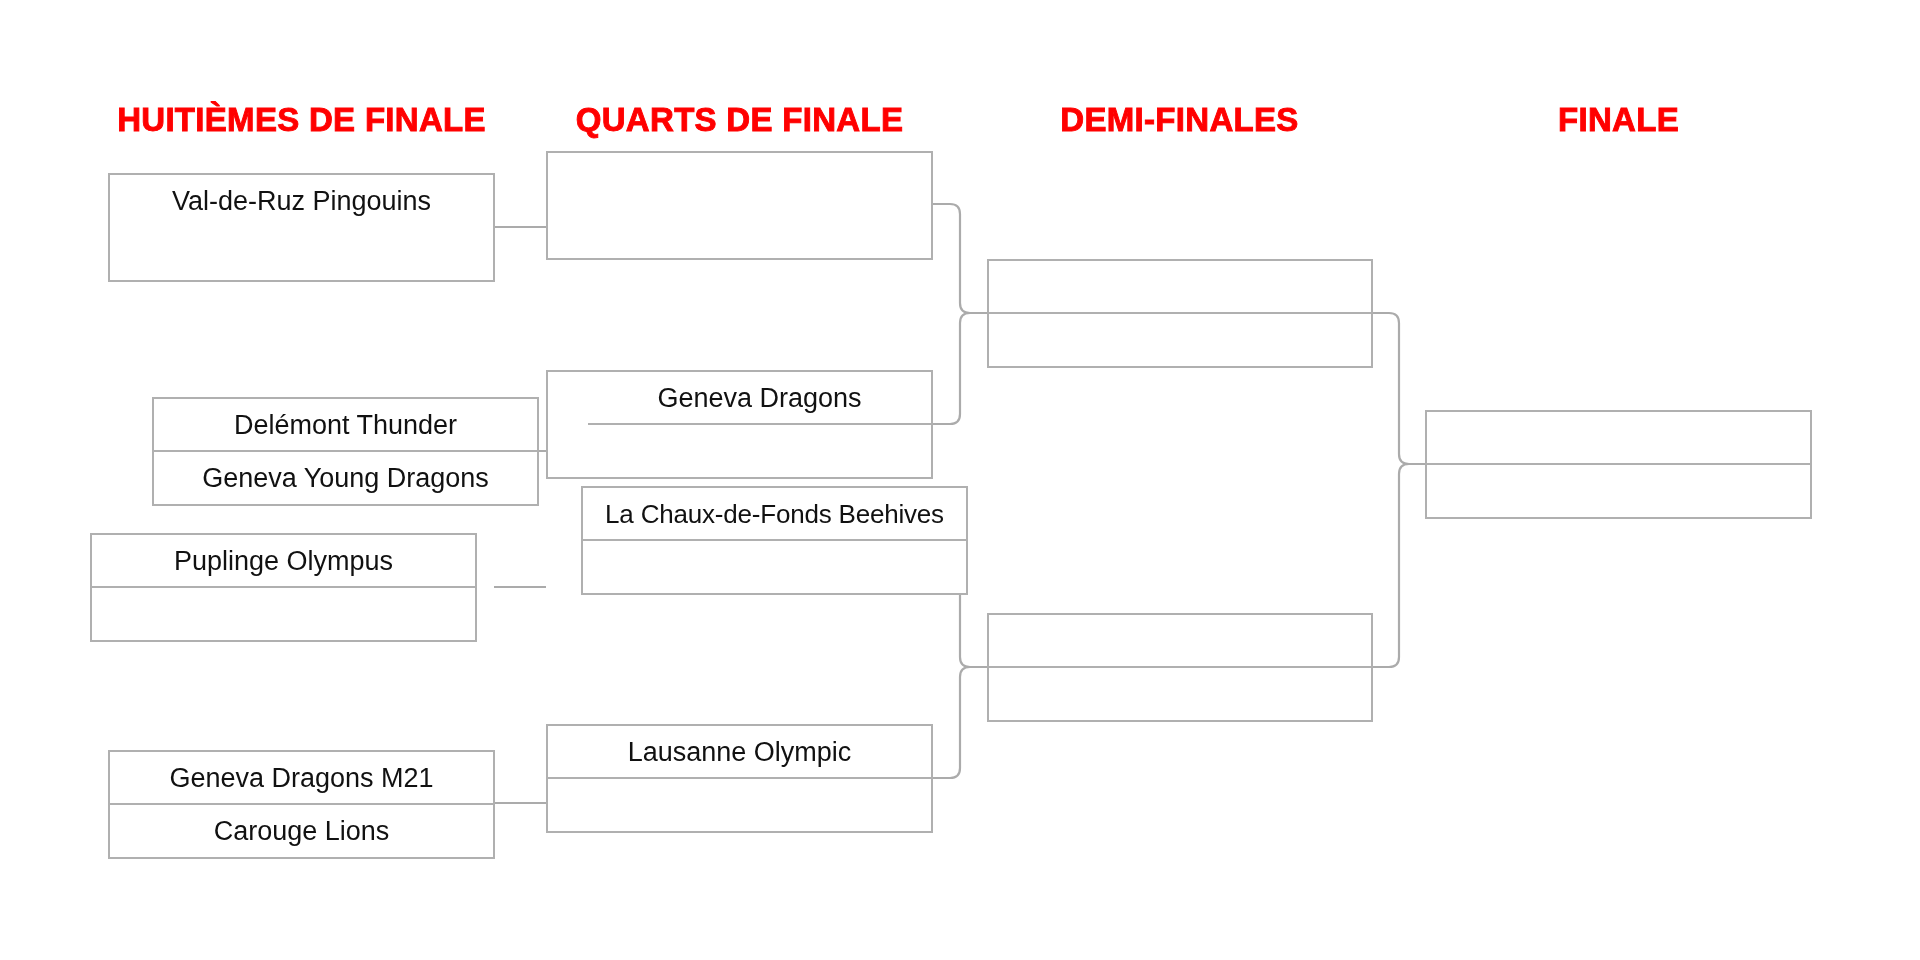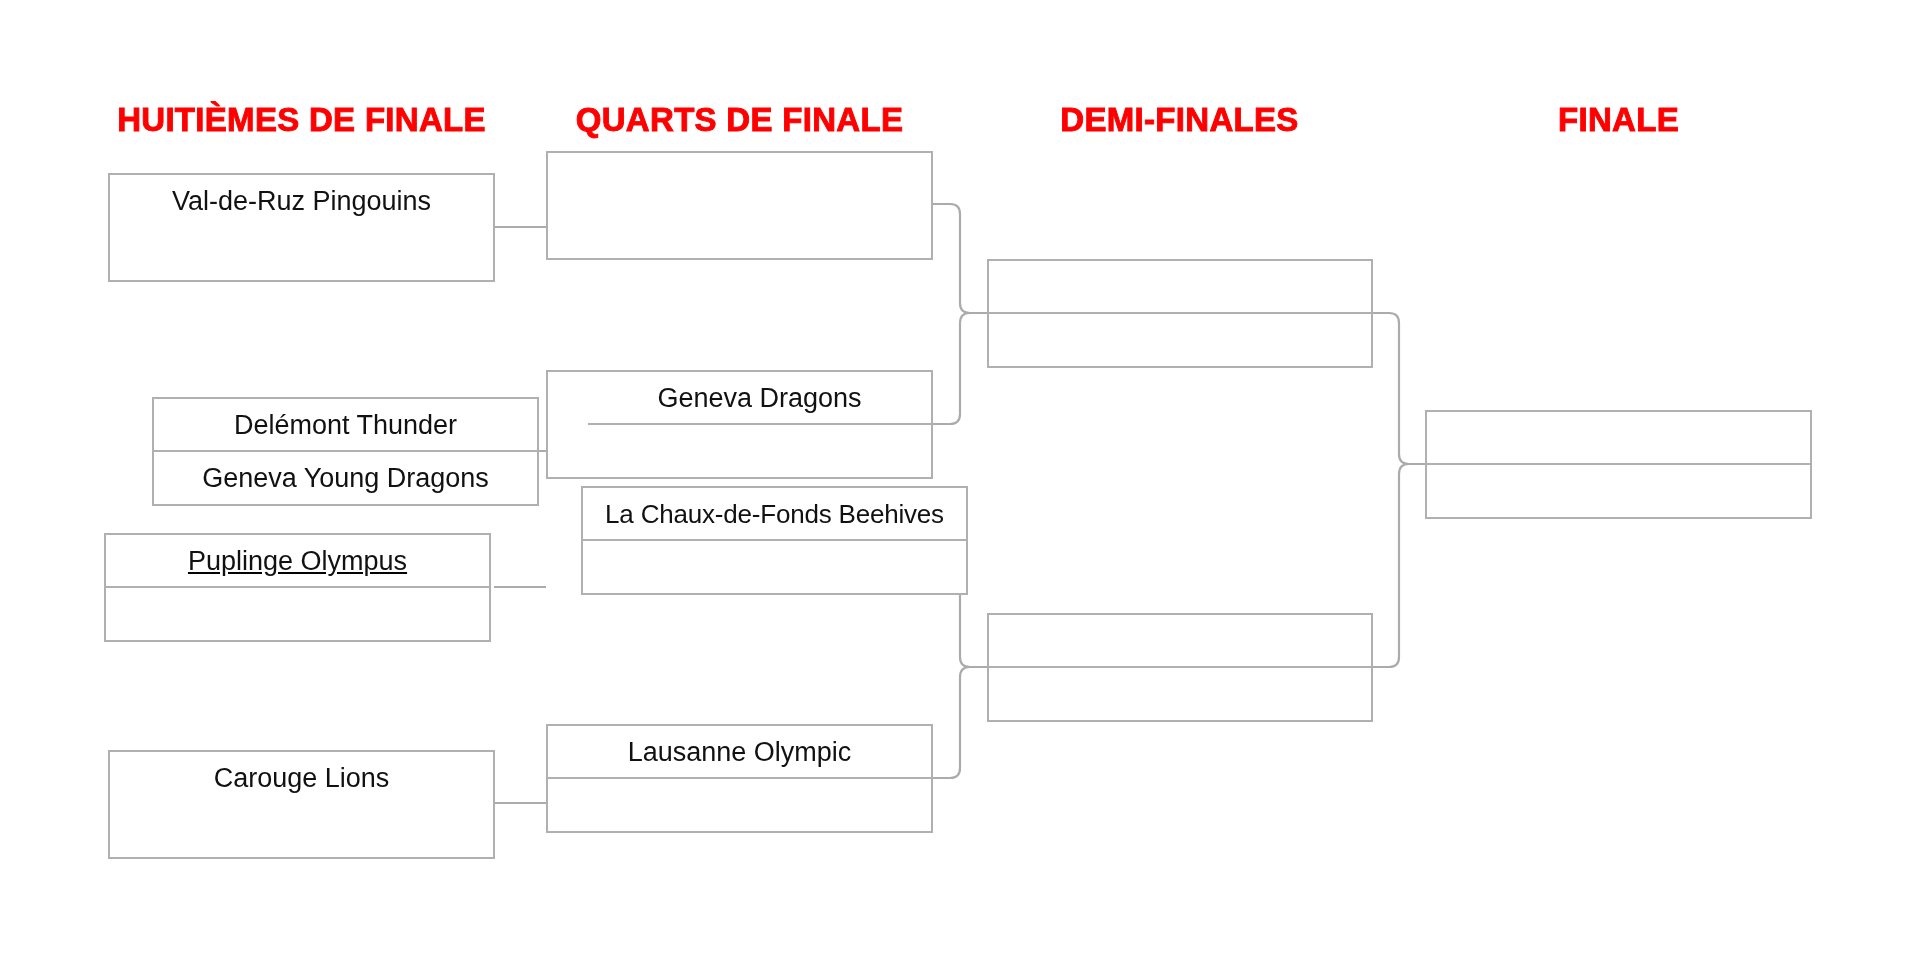--- a/index.html
+++ b/index.html
@@ -88,24 +88,25 @@
   <path d="M1372 667 L1389 667 Q1399 667 1399 657 L1399 474 Q1399 464 1409 464"></path>
 </svg>
 
 <div class="match" style="left:108px; top:173px;">
   <div class="slot">Val-de-Ruz Pingouins</div>
 </div>
 <div class="match" style="left:108px; top:397px;margin-left:44px;">
   <div class="slot top">Delémont Thunder</div>
   <div class="slot">Geneva Young Dragons</div>
 </div>
-<div class="match" style="left:104px; top:533px;text-decoration:underline;">
+<div class="match" style="left:90px; top:533px;">
   <div class="slot top">Puplinge Olympus</div>
 </div>
 <div class="match" style="left:108px; top:750px;">
+  <div class="slot top">Geneva Dragons M21</div>
   <div class="slot">Carouge Lions</div>
 </div>
 
 <div class="match" style="left:546px; top:151px;">
   <div class="slot"></div>
 </div>
 <div class="match" style="left:546px; top:370px;padding-left:40px;">
   <div class="slot top">Geneva Dragons</div>
   <div class="slot"></div>
 </div>

